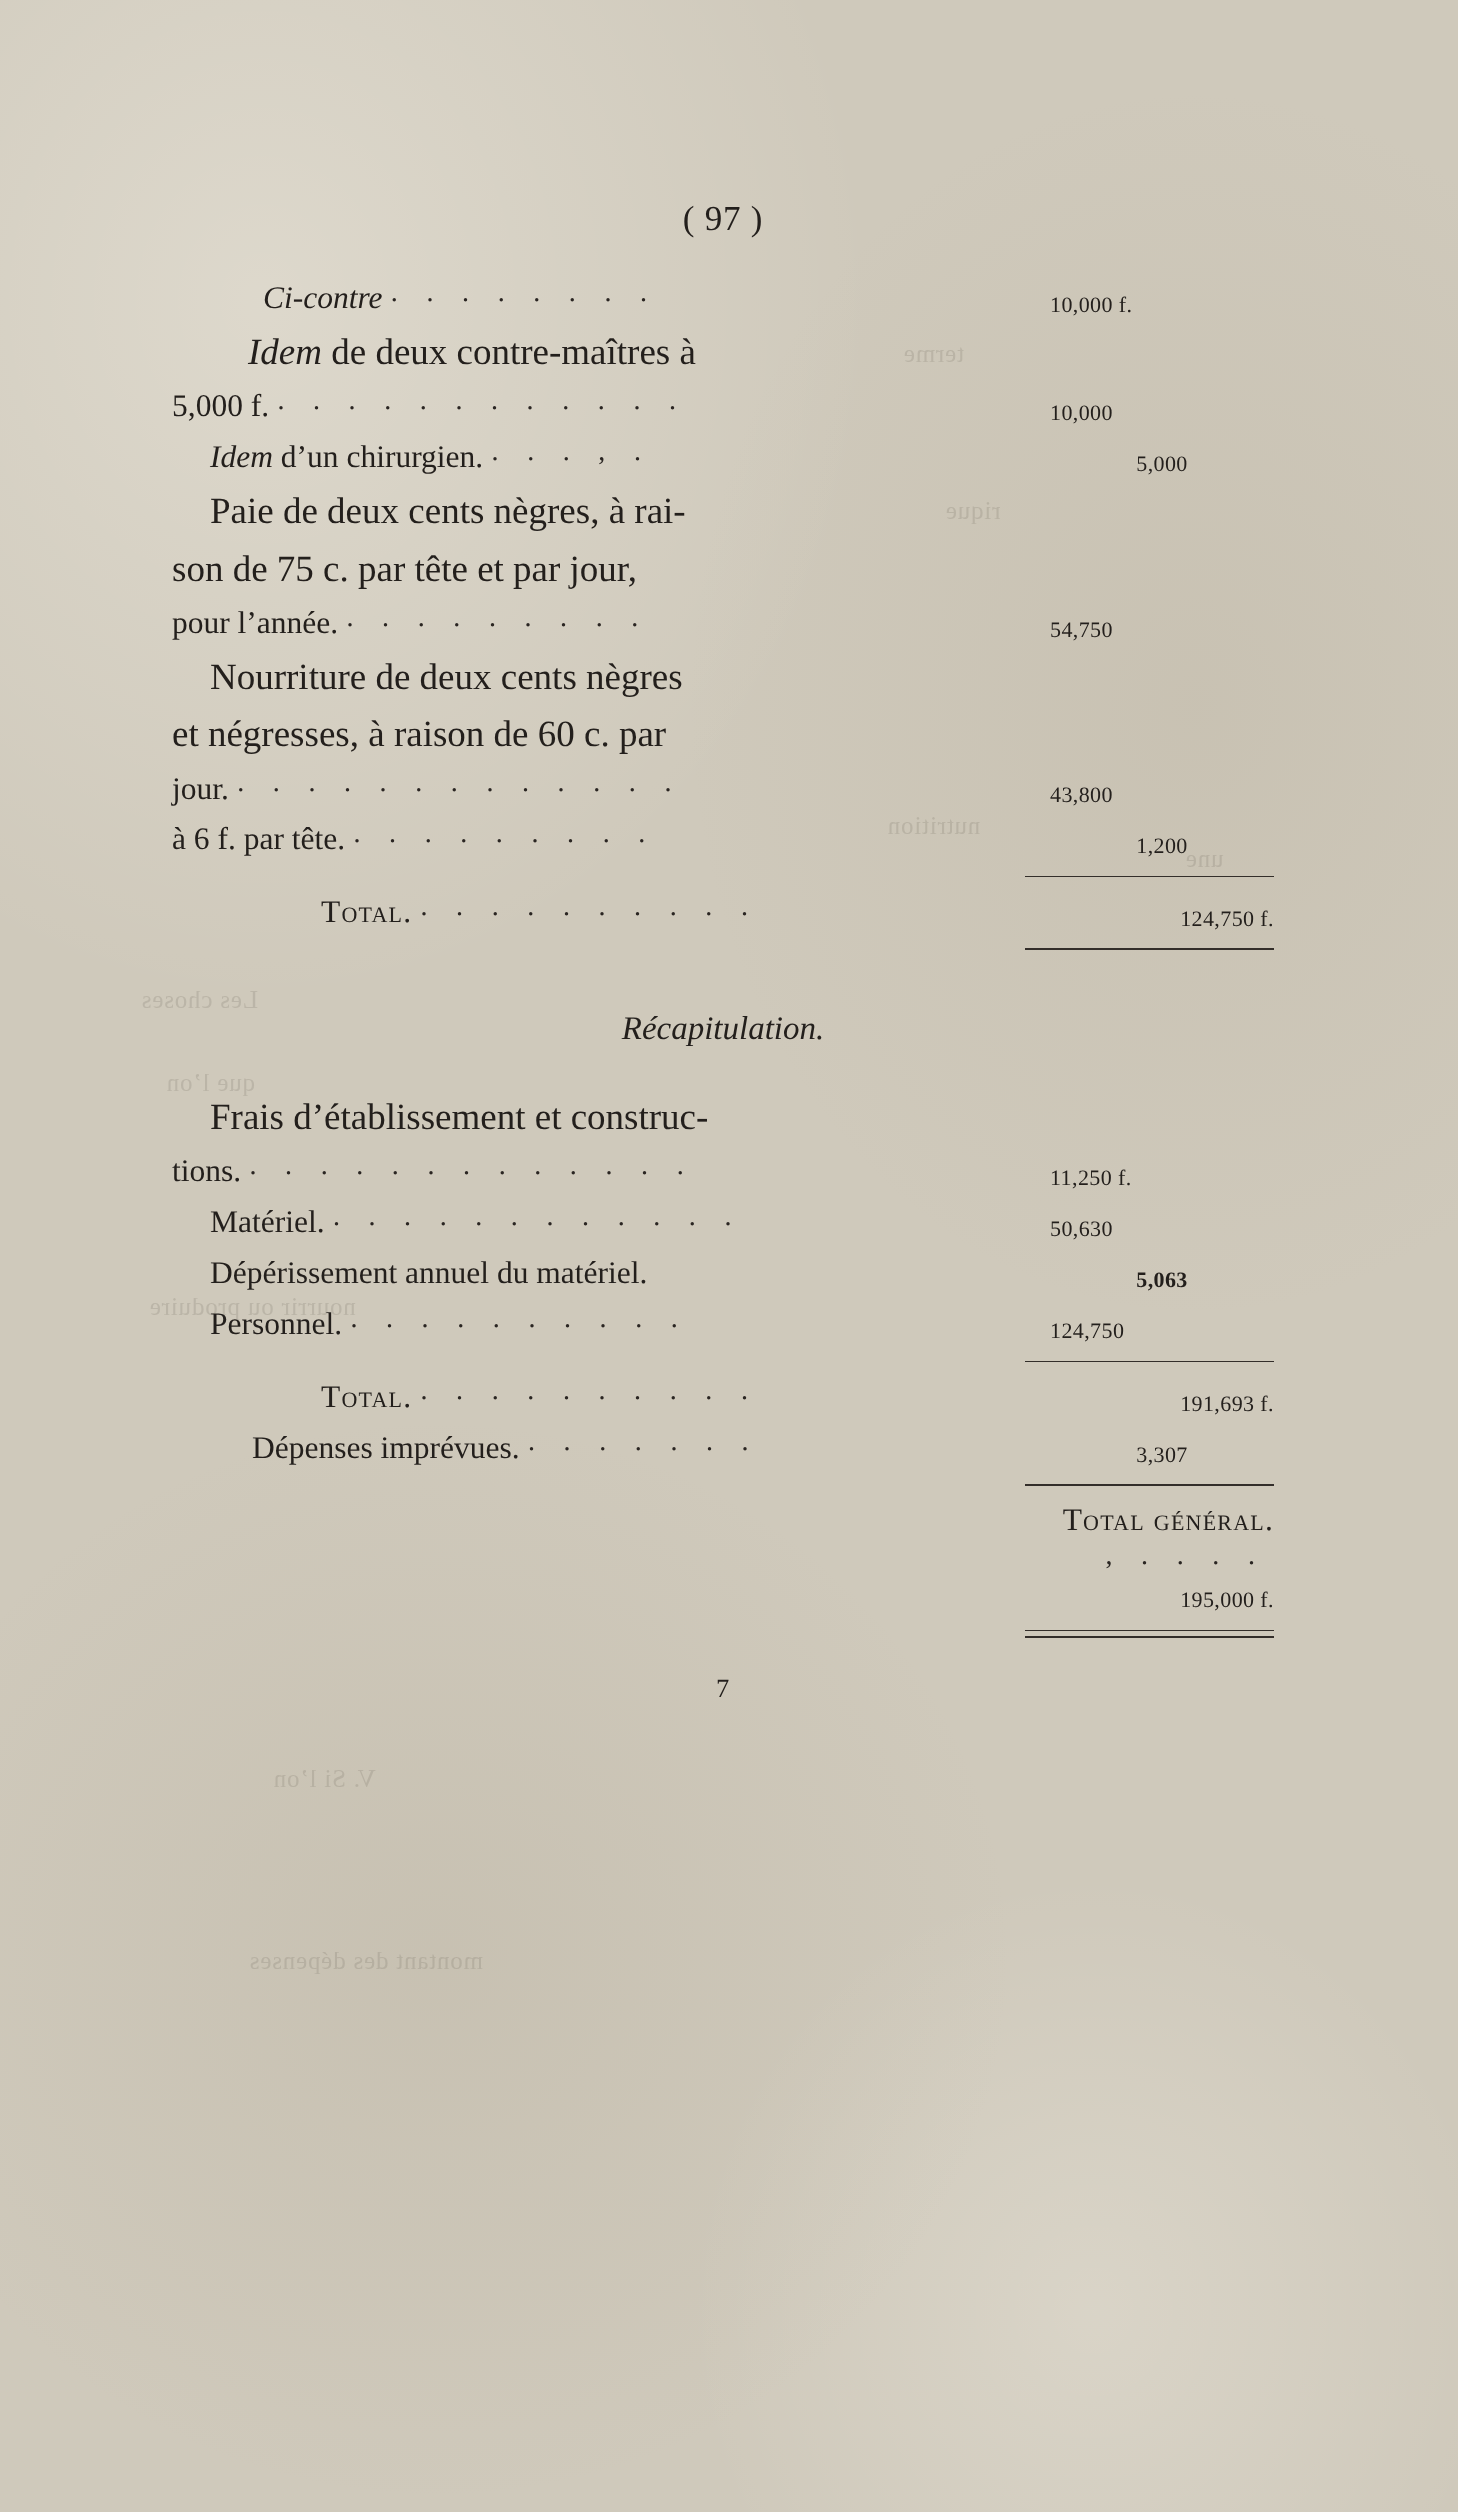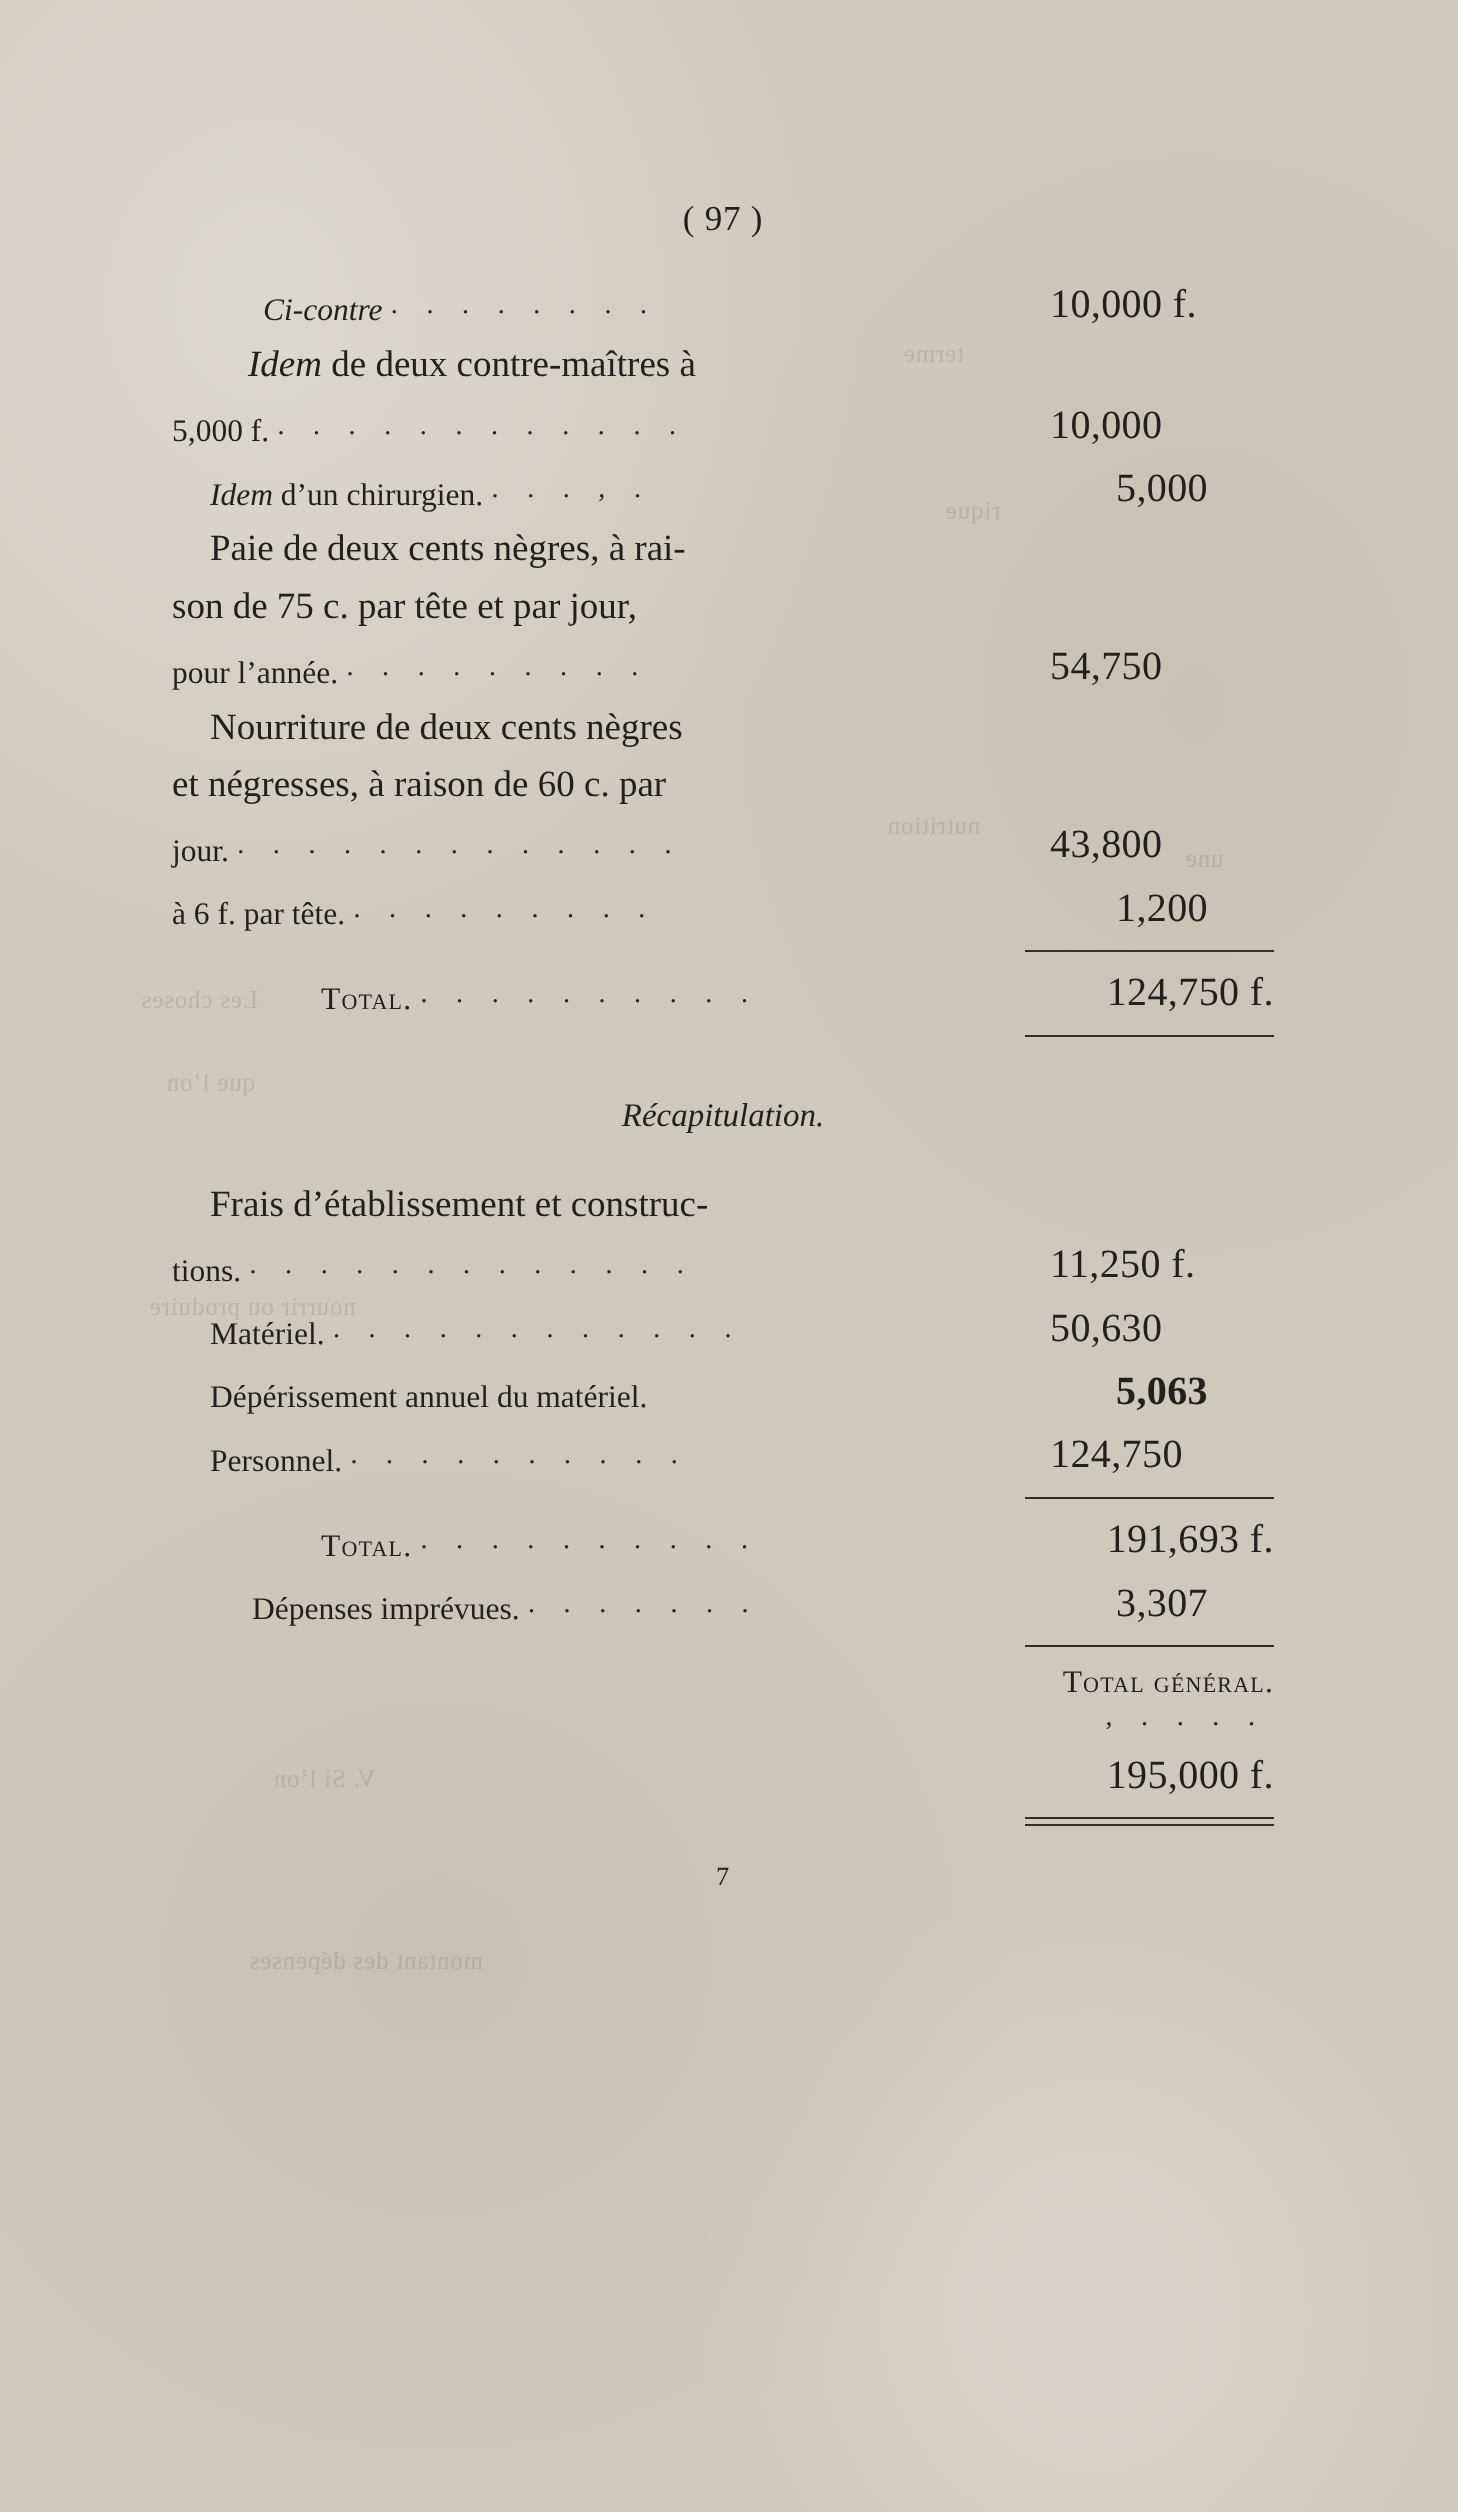--- a/index.html
+++ b/index.html
@@ -77,21 +77,21 @@
     margin: 0 8.3px;
     overflow: hidden;
     white-space: nowrap;
     letter-spacing: 10.8px;
     color: #2a2522;
     font-size: 28px;
   }
   .entry .figure {
     flex: 0 0 auto;
     text-align: left;
-    font-size: 40px;
+    font-size: 22px;
     letter-spacing: 0.4px;
     white-space: nowrap;
   }
   .fig-col {
     width: 224px;
     display: inline-block;
   }
 
   .para {
     font-size: 37px;

